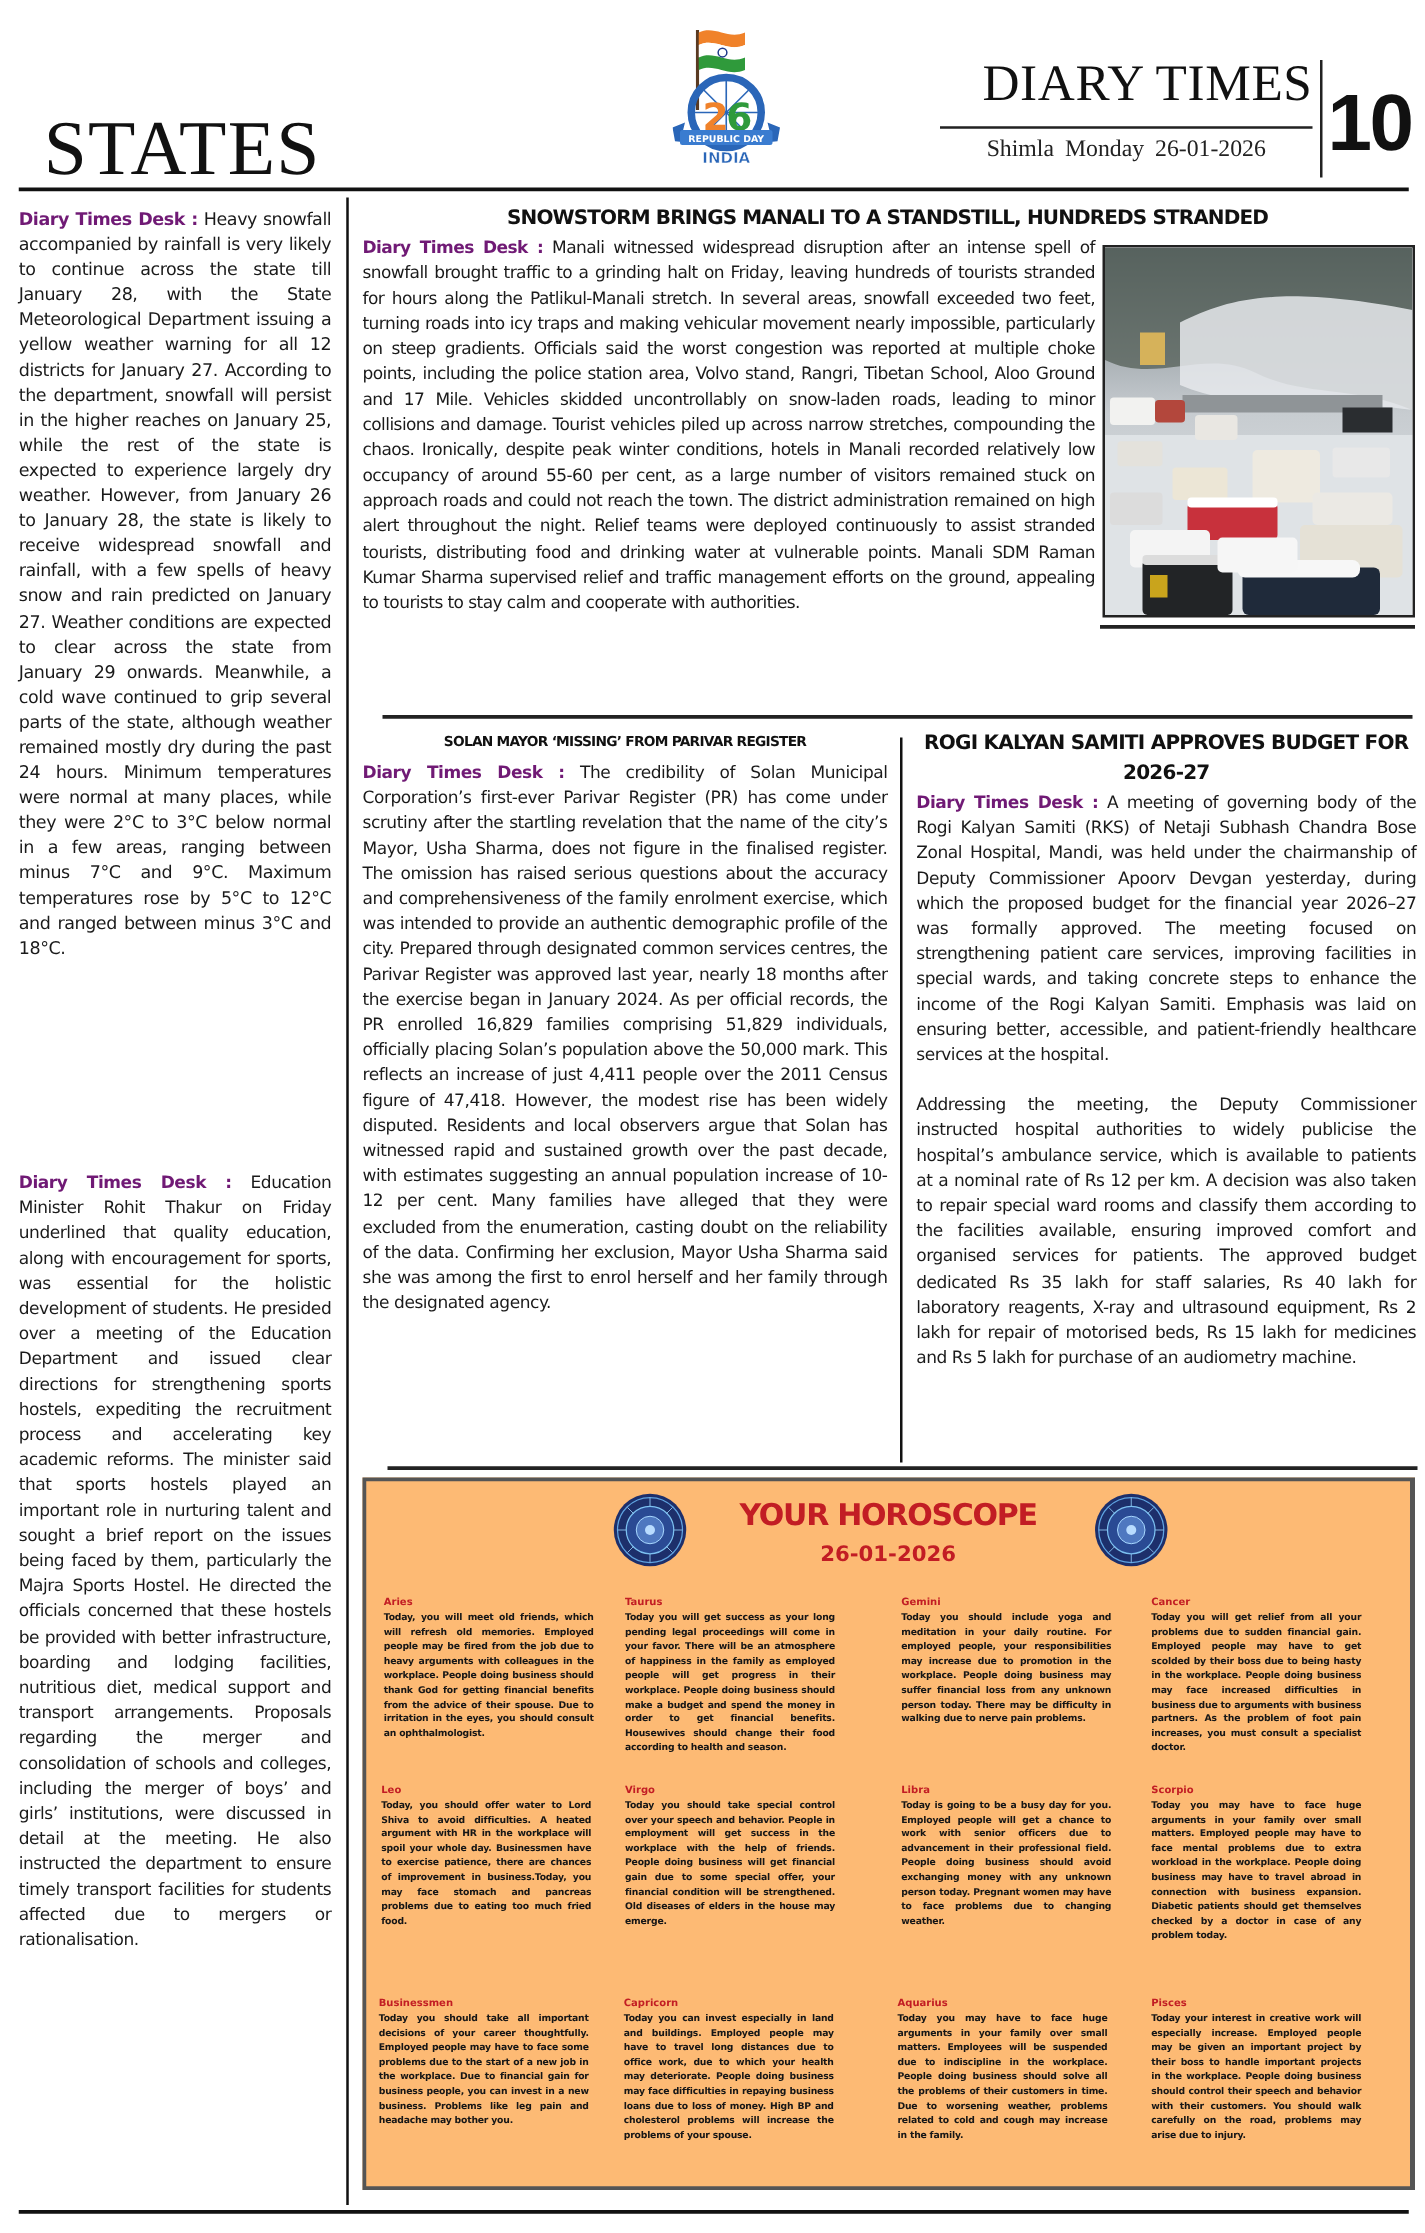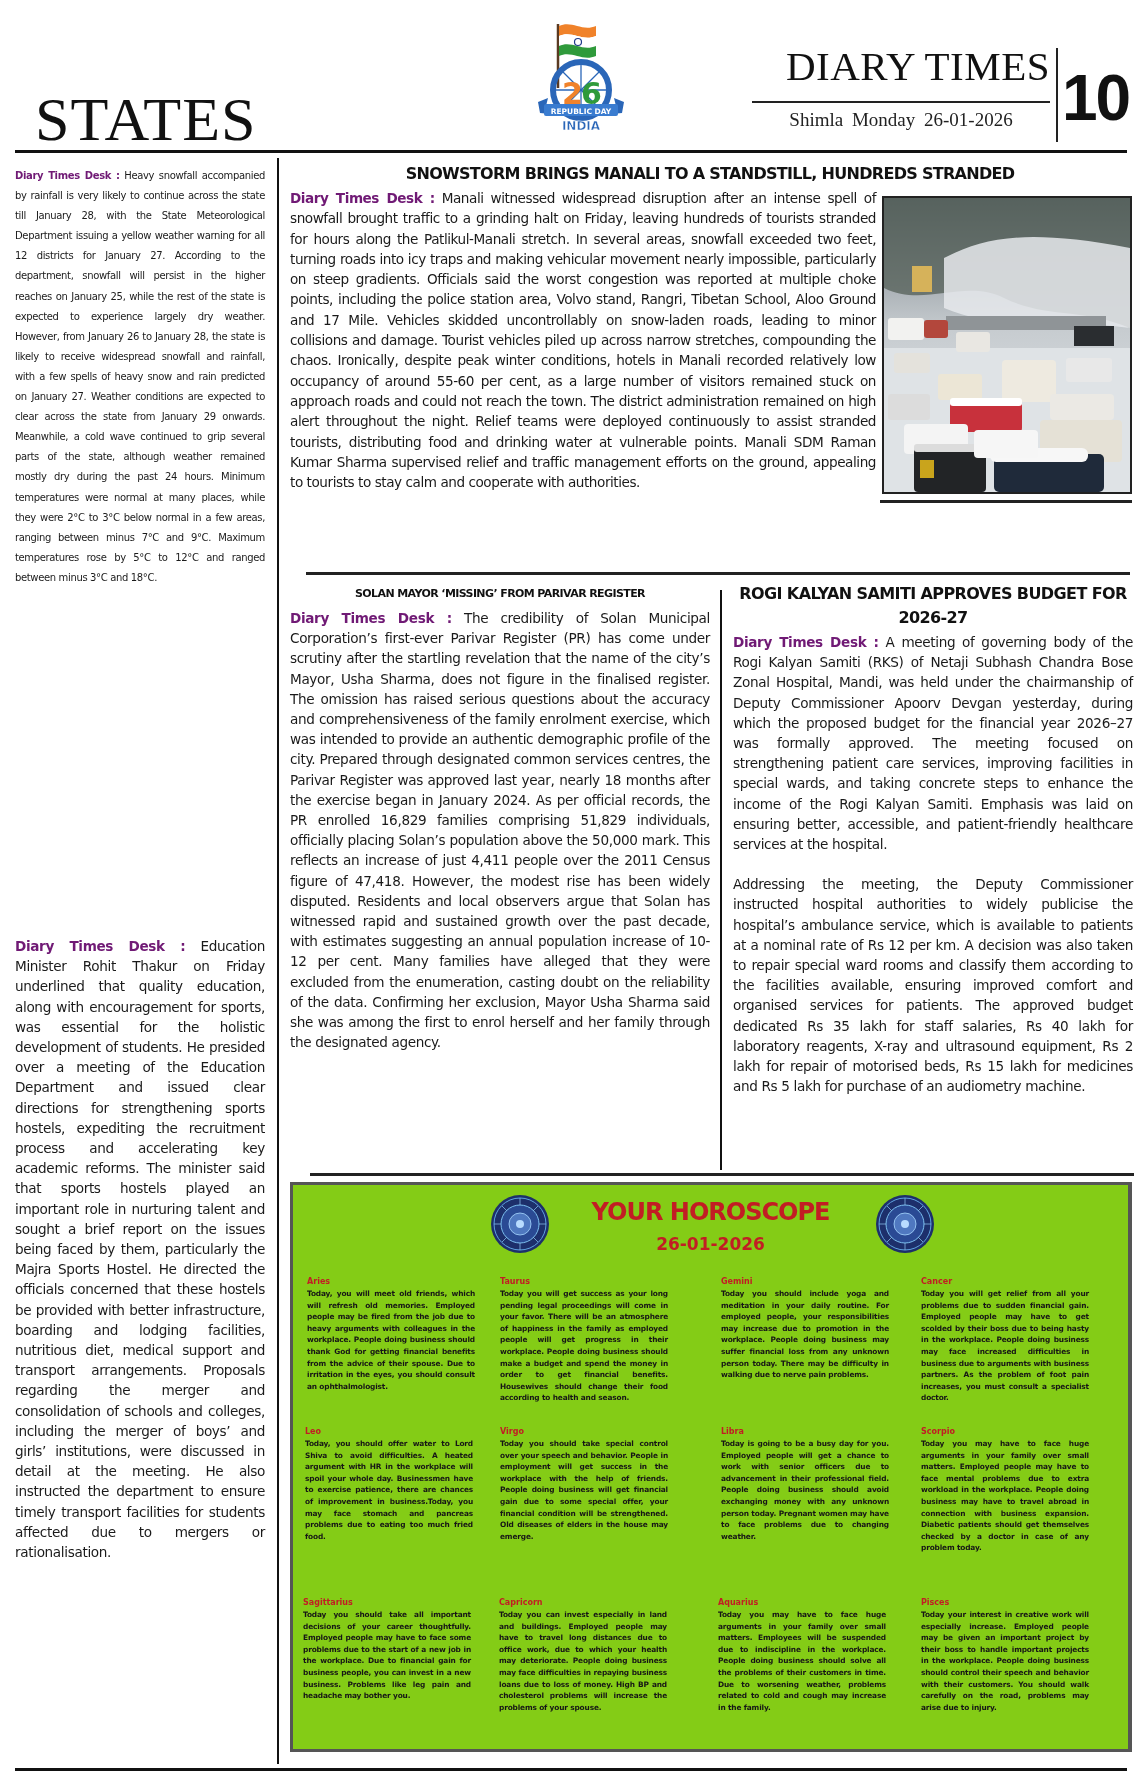--- a/index.html
+++ b/index.html
@@ -45,21 +45,21 @@
     text-align: center; color: #111; letter-spacing: -0.6px;
   }
   .body-text {
     font-family: "DejaVu Sans", sans-serif; color: #1a1a1a;
     text-align: justify; letter-spacing: -0.35px;
   }
   .byline { font-weight: bold; color: #701a75; }
 
   #art-yellow { left: 15px; top: 166px; width: 250px; }
   #art-yellow .headline { font-size: 16.5px; line-height: 22px; margin-bottom: 4px; }
-  #art-yellow .body-text { font-size: 10px; line-height: 20.1px; }
+  #art-yellow .body-text { font-size: 14px; line-height: 20.1px; }
 
   #art-education { left: 15px; top: 936px; width: 250px; }
   #art-education .headline { font-size: 15.5px; line-height: 21.5px; margin-bottom: 12px; }
   #art-education .body-text { font-size: 13.6px; line-height: 20.2px; }
 
   #art-snowstorm-head { position: absolute; left: 290px; top: 164px; width: 840px; }
   #art-snowstorm-head .headline { font-size: 16px; line-height: 20px; letter-spacing: -0.7px; }
   #art-snowstorm { left: 290px; top: 188px; width: 586px; }
   #art-snowstorm .body-text { font-size: 13.6px; line-height: 20.3px; letter-spacing: -0.45px; }
 
@@ -73,21 +73,21 @@
   #art-solan .body-text { font-size: 13.6px; line-height: 20.2px; }
 
   #art-rogi { left: 733px; top: 582px; width: 400px; }
   #art-rogi .headline { font-size: 16px; line-height: 24px; margin-bottom: 2px; }
   #art-rogi .body-text { font-size: 13.6px; line-height: 20.2px; }
   #art-rogi .para2 { margin-top: 20px; }
 
   
   .horoscope {
     position: absolute; left: 290px; top: 1182px; width: 842px; height: 570px;
-    background: #84cc16; border: 3px solid #555; border-right-width: 4px;
+    background: #fdba74; border: 3px solid #555; border-right-width: 4px;
   }
   .horo-title {
     position: absolute; left: 0; top: 12px; width: 100%; text-align: center;
     font-family: "DejaVu Sans", sans-serif; font-weight: bold;
     font-size: 24px; line-height: 30px; color: #c21d24; letter-spacing: -1px;
   }
   .horo-date {
     position: absolute; left: 0; top: 48px; width: 100%; text-align: center;
     font-family: "DejaVu Sans", sans-serif; font-weight: bold;
     font-size: 17px; line-height: 22px; color: #c21d24;
@@ -283,21 +283,21 @@
   <div class="sign" style="left:428px; top:241px;">
     <div class="sign-name">Libra</div>
     <div class="sign-text">Today is going to be a busy day for you. Employed people will get a chance to work with senior officers due to advancement in their professional field. People doing business should avoid exchanging money with any unknown person today. Pregnant women may have to face problems due to changing weather.</div>
   </div>
   <div class="sign" style="left:628px; top:241px;">
     <div class="sign-name">Scorpio</div>
     <div class="sign-text">Today you may have to face huge arguments in your family over small matters. Employed people may have to face mental problems due to extra workload in the workplace. People doing business may have to travel abroad in connection with business expansion. Diabetic patients should get themselves checked by a doctor in case of any problem today.</div>
   </div>
 
   <div class="sign" style="left:10px; top:412px;">
-    <div class="sign-name">Sagittarius</div>
+    <div class="sign-name">Businessmen</div>
     <div class="sign-text">Today you should take all important decisions of your career thoughtfully. Employed people may have to face some problems due to the start of a new job in the workplace. Due to financial gain for business people, you can invest in a new business. Problems like leg pain and headache may bother you.</div>
   </div>
   <div class="sign" style="left:206px; top:412px;">
     <div class="sign-name">Capricorn</div>
     <div class="sign-text">Today you can invest especially in land and buildings. Employed people may have to travel long distances due to office work, due to which your health may deteriorate. People doing business may face difficulties in repaying business loans due to loss of money. High BP and cholesterol problems will increase the problems of your spouse.</div>
   </div>
   <div class="sign" style="left:425px; top:412px;">
     <div class="sign-name">Aquarius</div>
     <div class="sign-text">Today you may have to face huge arguments in your family over small matters. Employees will be suspended due to indiscipline in the workplace. People doing business should solve all the problems of their customers in time. Due to worsening weather, problems related to cold and cough may increase in the family.</div>
   </div>

